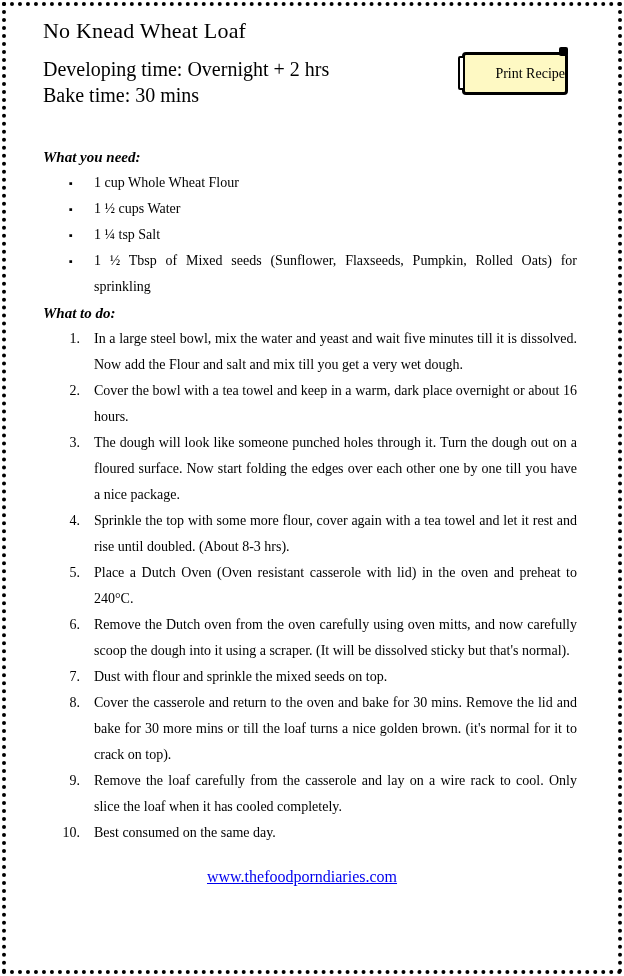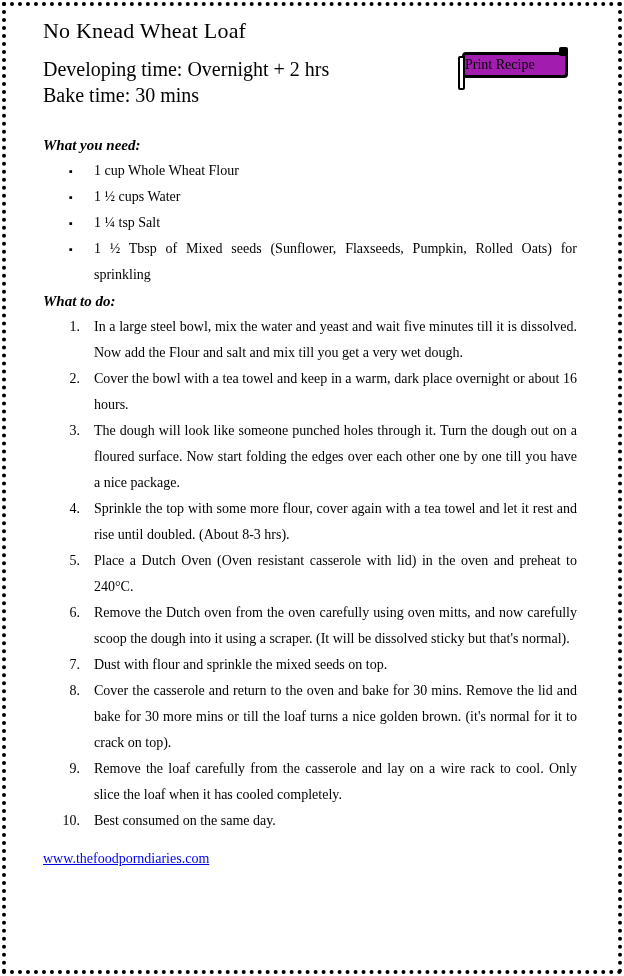--- a/index.html
+++ b/index.html
@@ -22,25 +22,25 @@
     font-size: 22px; font-weight: normal;
     margin: 4px 0 12px 0;
     letter-spacing: 0.2px;
   }
   .meta-line {
     font-size: 20px; line-height: 26px;
   }
   
   .print-btn {
     position: absolute; top: 46px; right: 50px;
-    width: 106px; height: 26px;
-    background: #a21caf;
+    width: 106px; height: 43px;
+    background: #fef9c3;
     border: 3px solid #000000;
     border-radius: 4px;
-    display: flex; align-items: center; justify-content: flex-start;
+    display: flex; align-items: center; justify-content: flex-end;
     font-size: 14px;
     cursor: pointer;
     z-index: 2;
   }
   .btn-slot {
     position: absolute; left: -7px; top: 1px;
     width: 7px; height: 34px;
     background: #ffffff;
     border: 2px solid #000000;
     border-radius: 2px;
@@ -48,21 +48,21 @@
   .btn-notch {
     position: absolute; right: -3px; top: -8px;
     width: 9px; height: 9px;
     background: #000000;
     border-radius: 2px;
   }
   .section-heading {
     font-size: 15px; font-weight: bold; font-style: italic;
     line-height: 26px;
   }
-  .section-heading.needs { margin-top: 24px; }
+  .section-heading.needs { margin-top: 36px; }
   ul.ingredients, ol.steps {
     list-style: none;
     margin: 0 0 0 0;
     padding-left: 51px;
     counter-reset: step;
   }
   ul.ingredients li, ol.steps li {
     position: relative;
     font-size: 14px;
     line-height: 26px;
@@ -76,24 +76,24 @@
   }
   ol.steps li::before {
     counter-increment: step;
     content: counter(step) ".";
     position: absolute;
     left: -40px; top: 0;
     width: 26px;
     text-align: right;
   }
   .footer {
-    text-align: left;
+    text-align: center;
     padding-right: 16px;
-    margin-top: 12px;
-    font-size: 14px;
+    margin-top: 18px;
+    font-size: 16px;
     line-height: 26px;
   }
   .footer a {
     color: #0000EE;
     text-decoration: underline;
   }
 </style>
 </head>
 <body>
 

